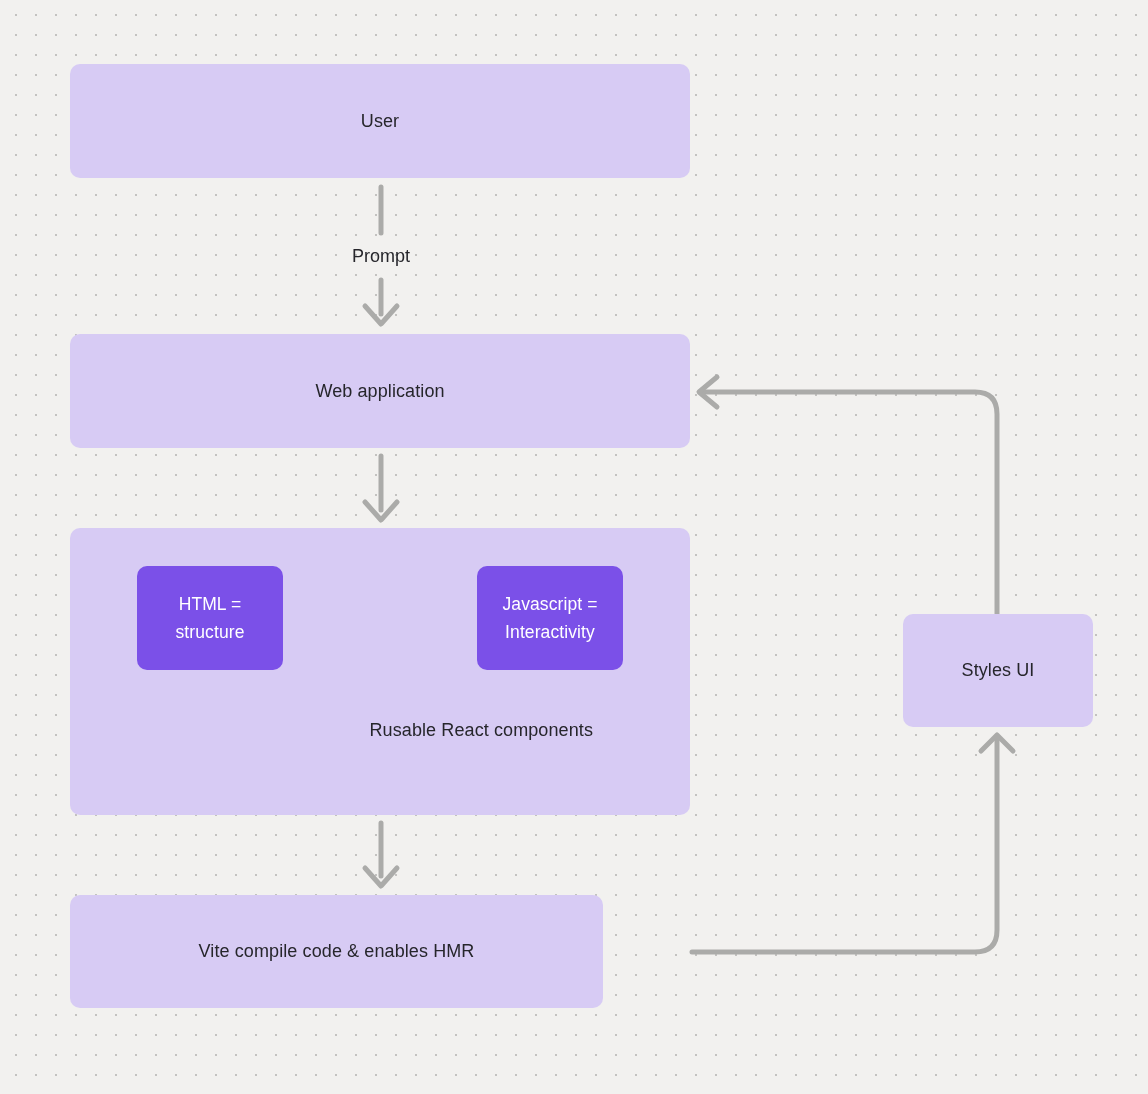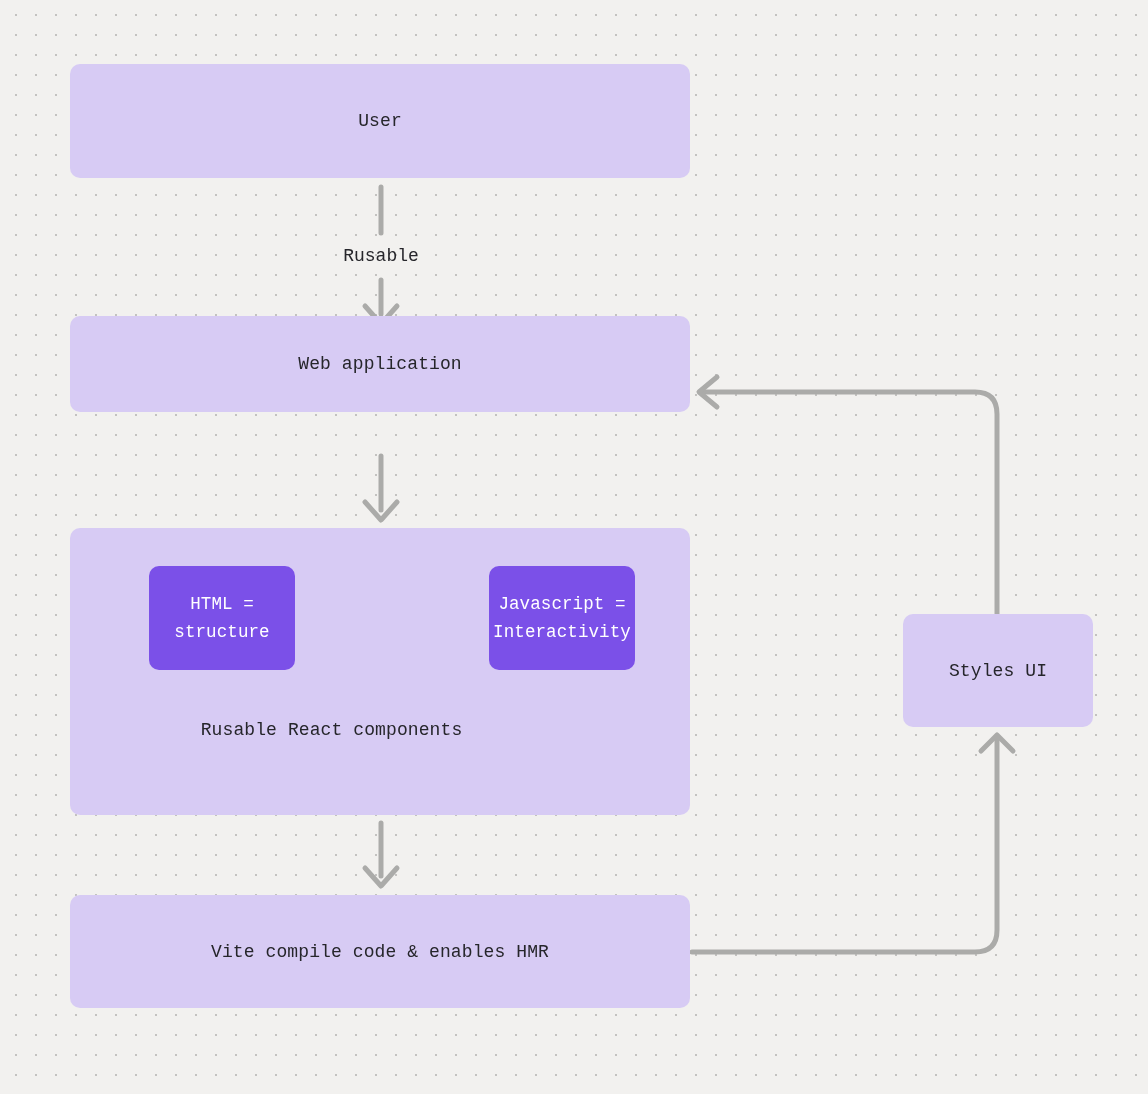--- a/index.html
+++ b/index.html
@@ -8,68 +8,67 @@
     background: #F2F1EF;
   }
   .canvas {
     position: relative;
     width: 1148px;
     height: 1094px;
     background-color: #F2F1EF;
     background-image: radial-gradient(circle, #C3C2C0 1.3px, transparent 1.4px);
     background-size: 20px 20px;
     background-position: 6px 5px;
-    font-family: Liberation Mono, monospace;
+    font-family: Liberation Sans, sans-serif;
     overflow: hidden;
   }
   .node {
     position: absolute;
     background: #D7CBF4;
     border-radius: 10px;
     display: flex;
     align-items: center;
     justify-content: center;
     color: #26262B;
     font-size: 18px;
     letter-spacing: 0.1px;
   }
   .node-user            { left: 70px;  top: 64px;  width: 620px; height: 114px; }
-  .node-web-application { left: 70px;  top: 316px; width: 620px; height: 96px; }
+  .node-web-application { left: 70px;  top: 334px; width: 620px; height: 114px; }
   .node-group           { left: 70px;  top: 528px; width: 620px; height: 287px; }
-  .node-vite            { left: 70px;  top: 895px; width: 620px; height: 113px; }
+  .node-vite            { left: 70px;  top: 895px; width: 533px; height: 113px; }
   .node-render-ui       { left: 903px; top: 614px; width: 190px; height: 113px; }
 
   .child {
     position: absolute;
     top: 38px;
     width: 146px;
     height: 104px;
     background: #7B50E8;
     border-radius: 10px;
     display: flex;
     align-items: center;
     justify-content: center;
     text-align: center;
     color: #FFFFFF;
     font-size: 17.5px;
     font-weight: 500;
     line-height: 28px;
     white-space: pre-line;
-    margin-left: 12px;
   }
   .child-1 { left: 67px;  }  
   .child-2 { left: 237px; }  
   .child-3 { left: 407px; }  
 
   .group-caption {
     position: absolute;
     left: 0;
     top: 192px;
     width: 523px;
-    text-align: center;
+    text-align: right;
     color: #26262B;
     font-size: 18px;
   }
 
   .connectors {
     position: absolute;
     left: 0;
     top: 0;
     width: 1148px;
     height: 1094px;
@@ -122,21 +121,21 @@
     <g>
       <path d="M997 614 V414 Q997 392 975 392 H703"></path>
       <path d="M717 377 L699 392 L717 407"></path>
     </g>
   </svg>
 
   <div class="node node-user">
     <span>User</span>
   </div>
 
-  <div class="edge-label">Rusable</div>
+  <div class="edge-label">Prompt</div>
 
   <div class="node node-web-application">
     <span>Web application</span>
   </div>
 
   <div class="node node-group">
     <div class="child child-1">
       <span>HTML =
 structure</span>
     </div>

